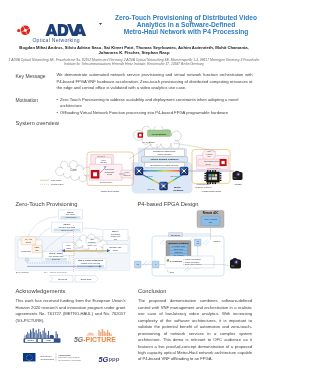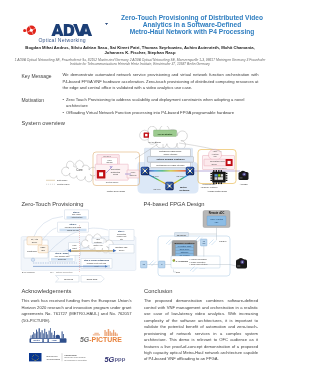--- a/index.html
+++ b/index.html
@@ -1,17 +1,17 @@
 <!DOCTYPE html>
 <html><head>
 <meta charset="utf-8">
 <style>
   html,body{margin:0;padding:0;}
   body{width:264px;height:373px;background:#fff;font-family:"Liberation Sans",sans-serif;overflow:hidden;}
-  .poster{position:absolute;left:8px;top:0;width:264px;height:370px;overflow:hidden;background:#fff;}
+  .poster{position:absolute;left:2px;top:0;width:264px;height:370px;overflow:hidden;background:#fff;}
 
   
   .logo{position:absolute;left:0;top:0;width:264px;height:50px;}
   .advamark{position:absolute;left:17.6px;top:25.3px;width:10.6px;height:10.6px;}
   .advadot{position:absolute;left:14.6px;top:28.8px;width:3.2px;height:3.2px;}
   .advaword{position:absolute;left:29.6px;top:23.6px;width:67.5px;height:12.8px;}
   .advatm{position:absolute;left:96.8px;top:22.5px;width:3.2px;height:2.6px;}
   .advatag{position:absolute;left:30.4px;top:37.4px;color:#3d5a8a;font-size:5.1px;letter-spacing:0.26px;white-space:nowrap;}
   .title{position:absolute;left:108px;top:13.6px;width:152px;text-align:center;color:#2f7ec0;
          font-weight:bold;font-size:6.6px;line-height:7.3px;}

